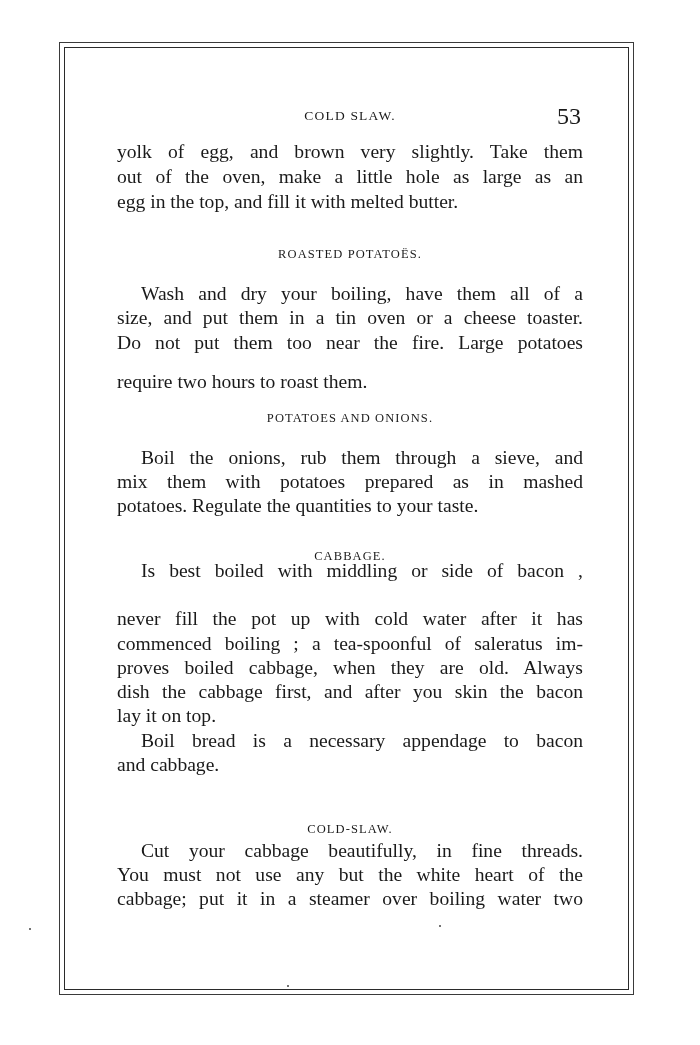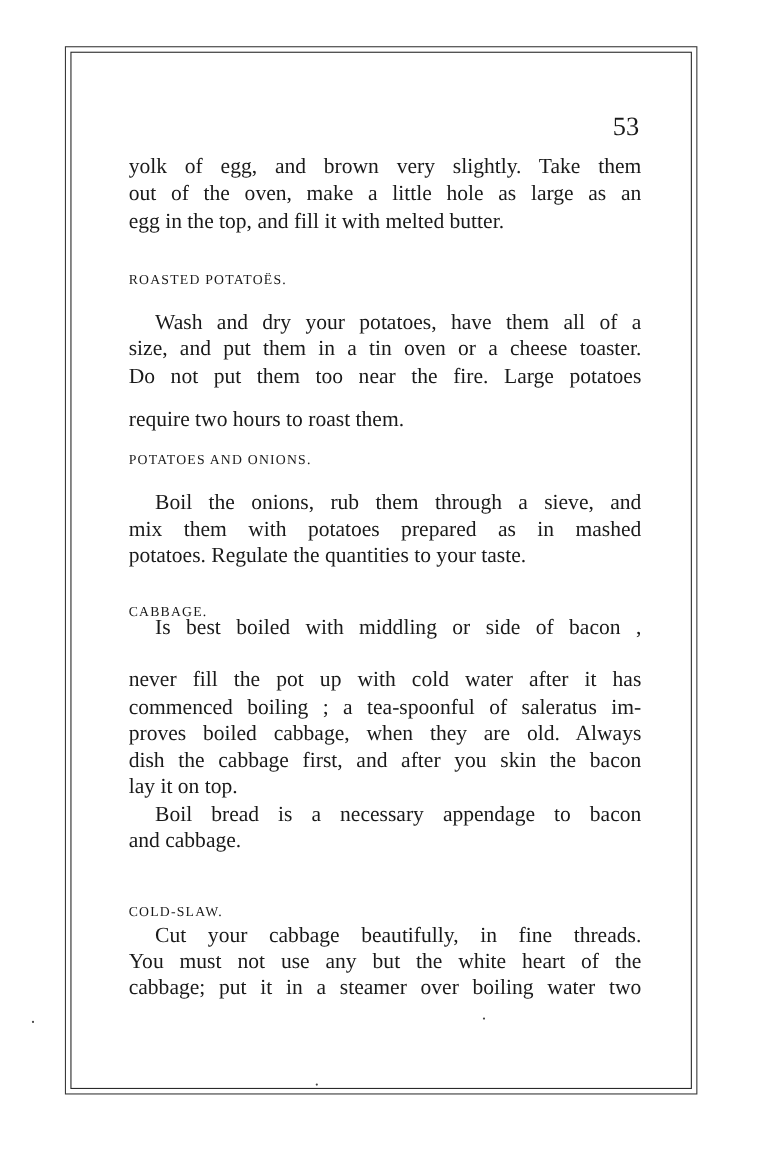--- a/index.html
+++ b/index.html
@@ -75,21 +75,21 @@
       text-align-last: left;
     }
     .line.indent {
       padding-left: 24px;
       box-sizing: border-box;
     }
     .heading {
       position: absolute;
       left: 0;
       width: 466px;
-      text-align: left;
+      text-align: center;
       font-size: 12.5px;
       letter-spacing: 1.1px;
       line-height: 16px;
     }
     .speck {
       position: absolute;
       width: 2px;
       height: 2px;
       background: #444;
       border-radius: 50%;
@@ -97,29 +97,30 @@
   </style>
 </head>
 <body>
 
 <div class="frame-outer"></div>
 <div class="frame-inner"></div>
 
 <div class="page">
 
   <div class="running-head">
+    <div class="running-title">COLD SLAW.</div>
     <div class="page-number">53</div>
   </div>
 
   <div class="line" style="top:140px">yolk of egg, and brown very slightly. Take them</div>
   <div class="line" style="top:165px">out of the oven, make a little hole as large as an</div>
   <div class="line last" style="top:190px">egg in the top, and fill it with melted butter.</div>
 
   <div class="heading" style="top:246px">ROASTED POTATOËS.</div>
-  <div class="line indent" style="top:282px">Wash and dry your potatoes, have them all of a</div>
+  <div class="line indent" style="top:282px">Wash and dry your boiling, have them all of a</div>
   <div class="line" style="top:306px">size, and put them in a tin oven or a cheese toaster.</div>
   <div class="line" style="top:331px">Do not put them too near the fire. Large potatoes</div>
   <div class="line last" style="top:370px">require two hours to roast them.</div>
 
   <div class="heading" style="top:410px">POTATOES AND ONIONS.</div>
   <div class="line indent" style="top:446px">Boil the onions, rub them through a sieve, and</div>
   <div class="line" style="top:470px">mix them with potatoes prepared as in mashed</div>
   <div class="line last" style="top:494px">potatoes. Regulate the quantities to your taste.</div>
 
   <div class="heading" style="top:548px">CABBAGE.</div>

